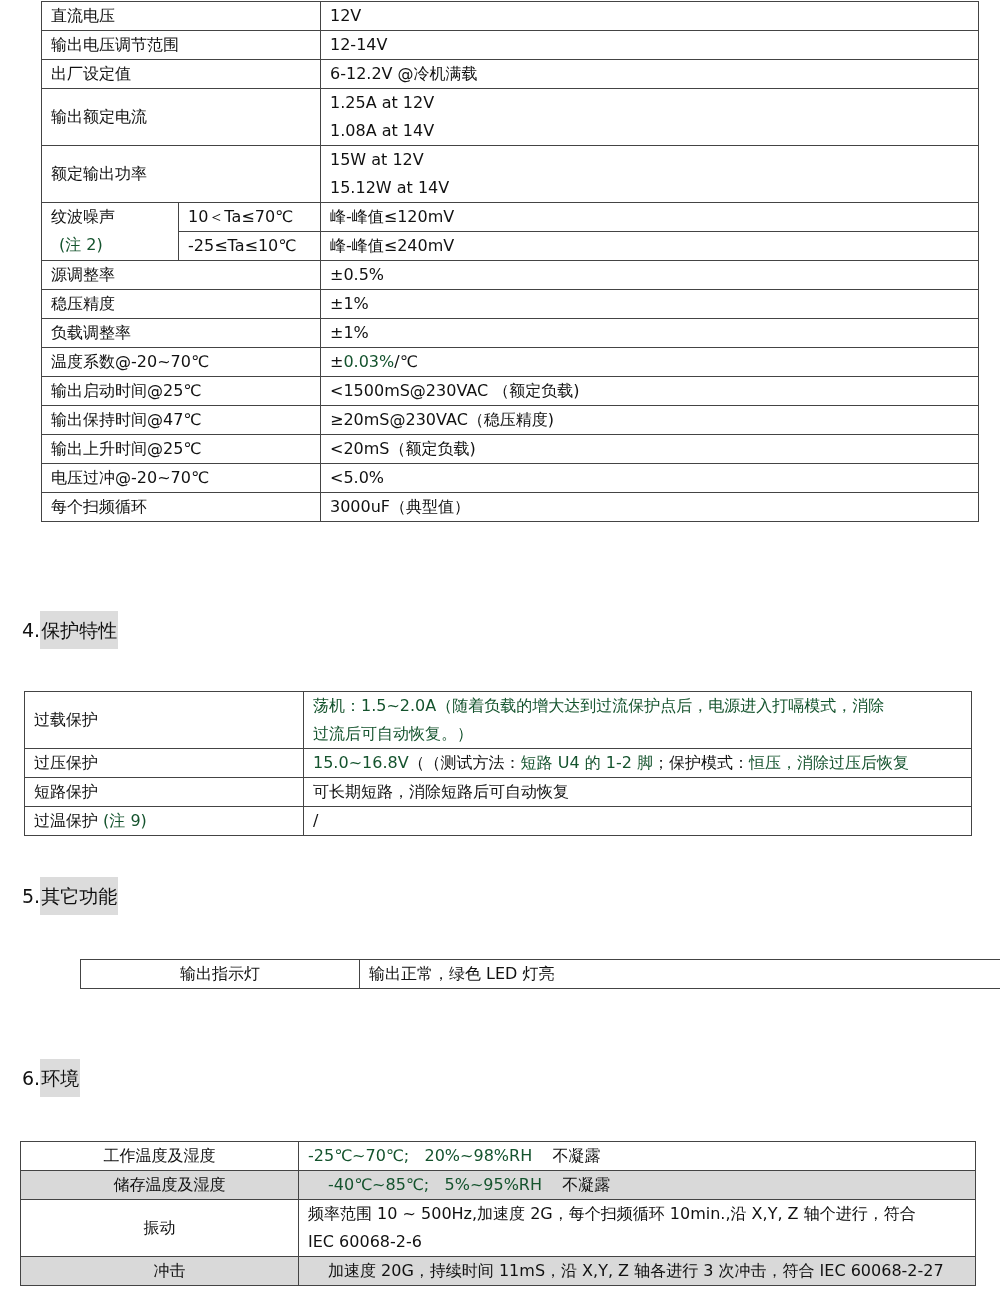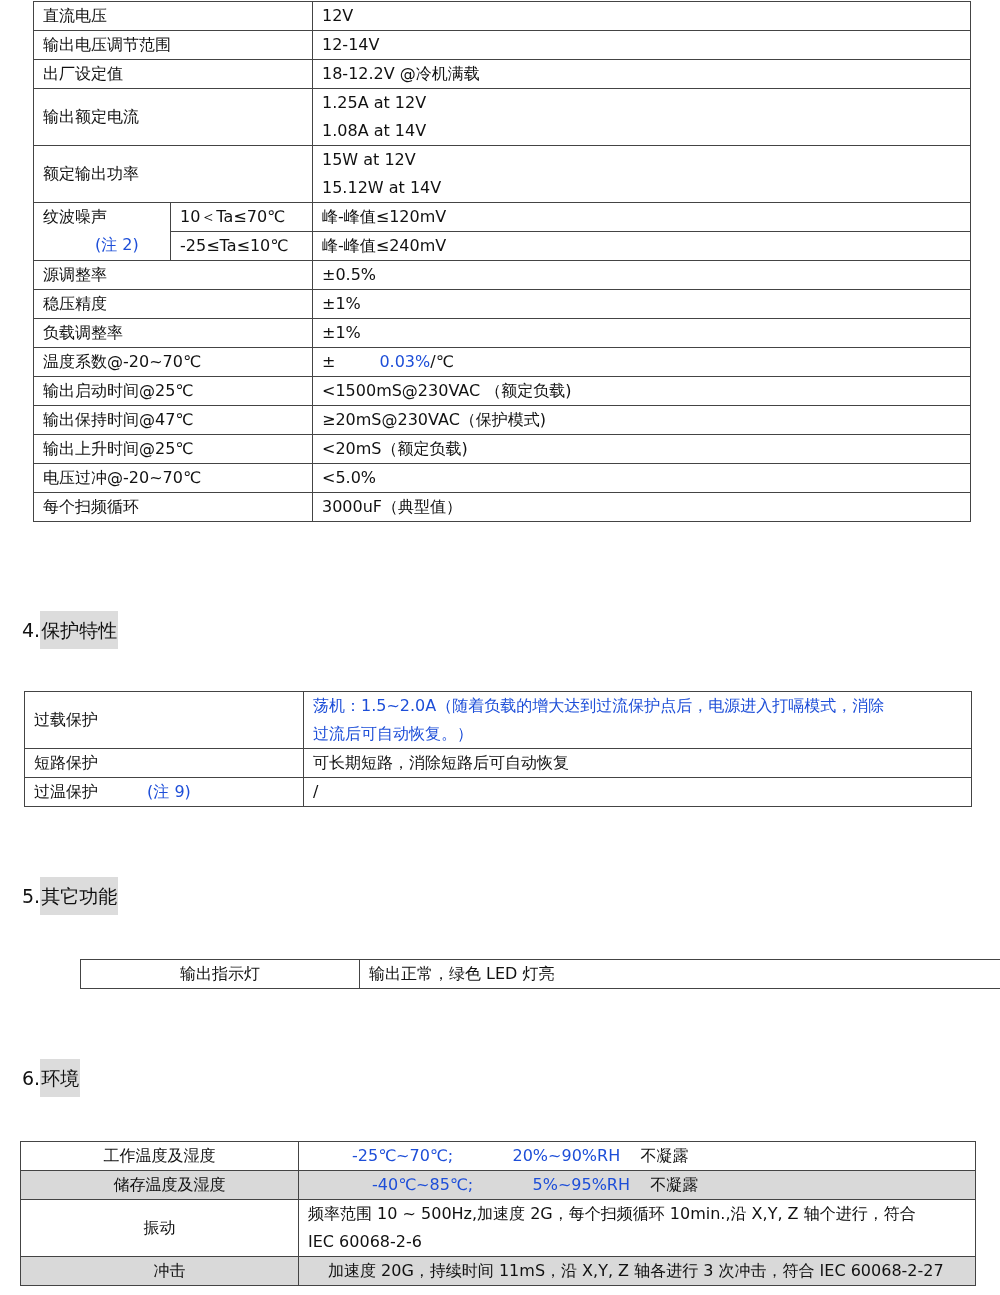--- a/index.html
+++ b/index.html
@@ -7,49 +7,49 @@
     width: 1000px; height: 1295px; position: relative; overflow: hidden;
     font-family: "DejaVu Sans", "Liberation Sans", sans-serif;
     color: #111; font-size: 16px;
   }
   table { border-collapse: collapse; position: absolute; table-layout: fixed; }
   td {
     border: 1.5px solid #444; padding: 0 9px; vertical-align: middle;
     font-size: 16px; line-height: 28px; white-space: nowrap; overflow: hidden;
   }
   td.center { text-align: center; }
-  .blue { color: #1d4ed8; margin-left: 44px; }
+  .blue { color: #14532d; }
   .gray td { background: #d9d9d9; padding-left: 29px; }
   .heading {
     position: absolute; left: 22px; font-size: 19px; line-height: 26px;
   }
   .heading .hl { background: #dcdcdc; padding: 8px 1px; }
   .line { display: block; line-height: 28px; }
 </style>
 </head>
 <body>
 
-<table style="left:33px; top:1px; width:937px;">
+<table style="left:41px; top:1px; width:937px;">
   <colgroup>
       <col style="width:137px">
       <col style="width:142px">
       <col style="width:658px">
     </colgroup>
   <tbody>
       <tr style="height:28px">
     <td colspan="2">直流电压</td>
     <td>12V</td>
   </tr>
   <tr style="height:28px">
     <td colspan="2">输出电压调节范围</td>
     <td>12-14V</td>
   </tr>
   <tr style="height:28px">
     <td colspan="2">出厂设定值</td>
-    <td>18-12.2V @冷机满载</td>
+    <td>6-12.2V @冷机满载</td>
   </tr>
   <tr style="height:56px">
     <td colspan="2">输出额定电流</td>
     <td>
       <span class="line">1.25A at 12V</span>
       <span class="line">1.08A at 14V</span>
     </td>
   </tr>
   <tr style="height:56px">
     <td colspan="2">额定输出功率</td>
@@ -85,21 +85,21 @@
   <tr style="height:28px">
     <td colspan="2">温度系数@-20~70℃</td>
     <td><span>±</span><span class="blue">0.03%</span><span>/℃</span></td>
   </tr>
   <tr style="height:28px">
     <td colspan="2">输出启动时间@25℃</td>
     <td>&lt;1500mS@230VAC （额定负载)</td>
   </tr>
   <tr style="height:28px">
     <td colspan="2">输出保持时间@47℃</td>
-    <td>≥20mS@230VAC（保护模式)</td>
+    <td>≥20mS@230VAC（稳压精度)</td>
   </tr>
   <tr style="height:28px">
     <td colspan="2">输出上升时间@25℃</td>
     <td>&lt;20mS（额定负载)</td>
   </tr>
   <tr style="height:28px">
     <td colspan="2">电压过冲@-20~70℃</td>
     <td>&lt;5.0%</td>
   </tr>
   <tr style="height:28px">
@@ -118,20 +118,24 @@
       <col style="width:279px">
       <col style="width:668px">
     </colgroup>
   <tbody>
       <tr style="height:55px">
     <td>过载保护</td>
     <td class="blue">
       <span class="line">荡机：1.5~2.0A（随着负载的增大达到过流保护点后，电源进入打嗝模式，消除</span>
       <span class="line">过流后可自动恢复。）</span>
     </td>
+  </tr>
+  <tr style="height:29px">
+    <td>过压保护</td>
+    <td><span class="blue">15.0~16.8V</span><span>（（测试方法：</span><span class="blue">短路 U4 的 1-2 脚</span><span>；保护模式：</span><span class="blue">恒压，消除过压后恢复</span></td>
   </tr>
   <tr style="height:28px">
     <td>短路保护</td>
     <td>可长期短路，消除短路后可自动恢复</td>
   </tr>
   <tr style="height:29px">
     <td><span>过温保护</span> <span class="blue">(注 9)</span></td>
     <td>/</td>
   </tr>
 </tbody>
@@ -159,21 +163,21 @@
 </div>
 
 <table style="left:20px; top:1141px; width:955px;">
   <colgroup>
       <col style="width:278px">
       <col style="width:677px">
     </colgroup>
   <tbody>
       <tr style="height:29px">
     <td class="center">工作温度及湿度</td>
-    <td><span class="blue">-25℃~70℃;</span>&nbsp;&nbsp;&nbsp;<span class="blue">20%~90%RH</span>&nbsp;&nbsp;&nbsp;&nbsp;<span>不凝露</span></td>
+    <td><span class="blue">-25℃~70℃;</span>&nbsp;&nbsp;&nbsp;<span class="blue">20%~98%RH</span>&nbsp;&nbsp;&nbsp;&nbsp;<span>不凝露</span></td>
   </tr>
   <tr class="gray" style="height:28px">
     <td class="center">储存温度及湿度</td>
     <td><span class="blue">-40℃~85℃;</span>&nbsp;&nbsp;&nbsp;<span class="blue">5%~95%RH</span>&nbsp;&nbsp;&nbsp;&nbsp;<span>不凝露</span></td>
   </tr>
   <tr style="height:56px">
     <td class="center">振动</td>
     <td>
       <span class="line">频率范围 10 ~ 500Hz,加速度 2G，每个扫频循环 10min.,沿 X,Y, Z 轴个进行，符合</span>
       <span class="line">IEC 60068-2-6</span>

